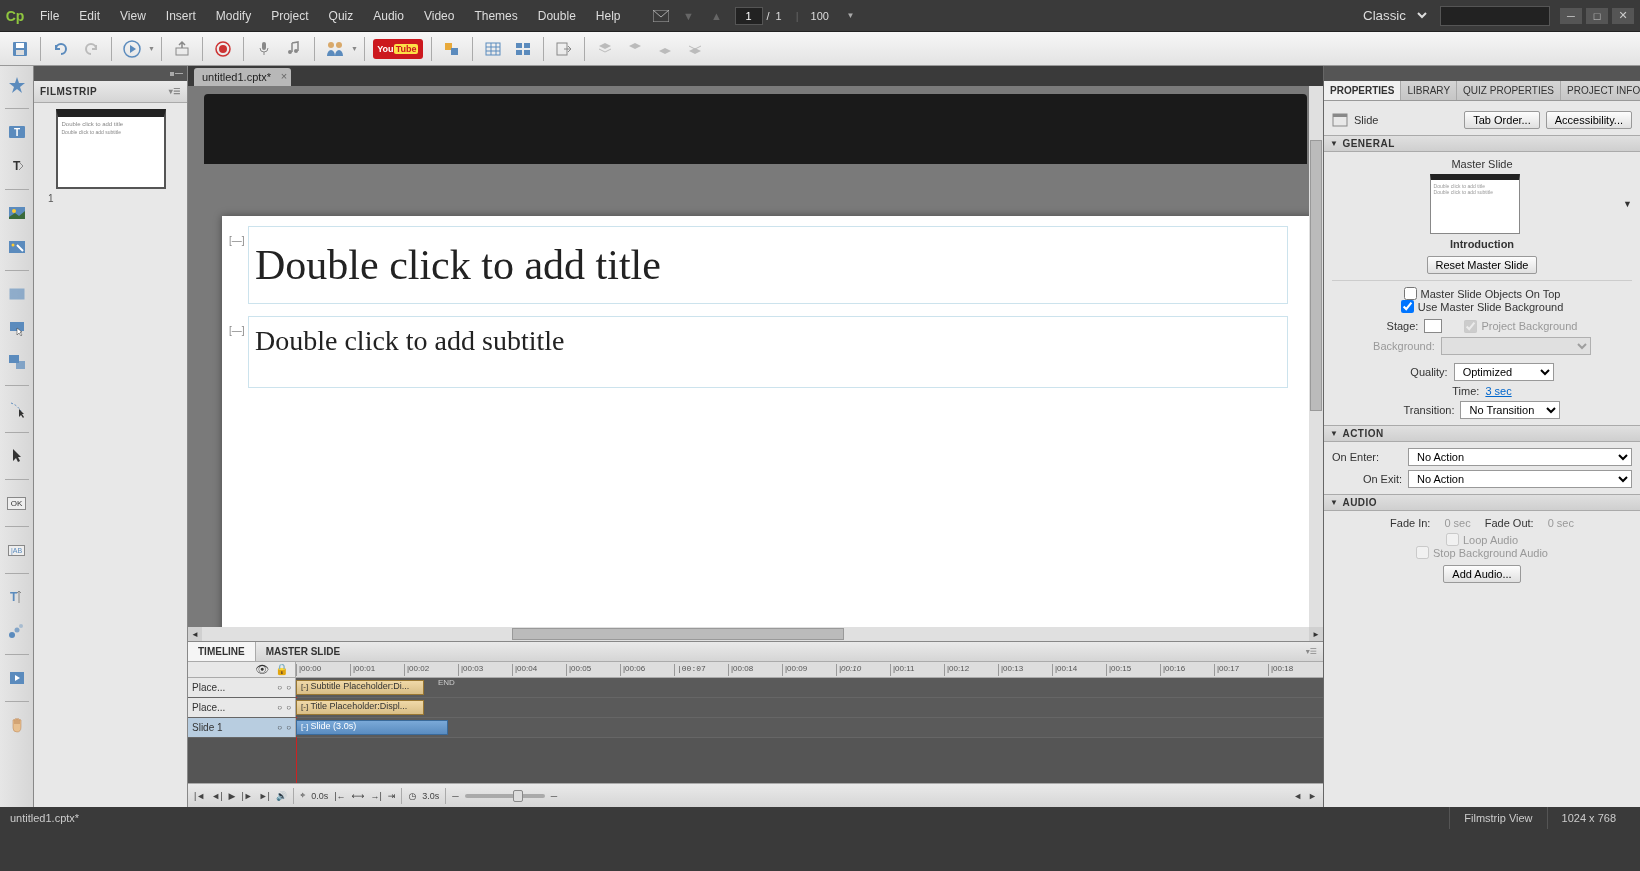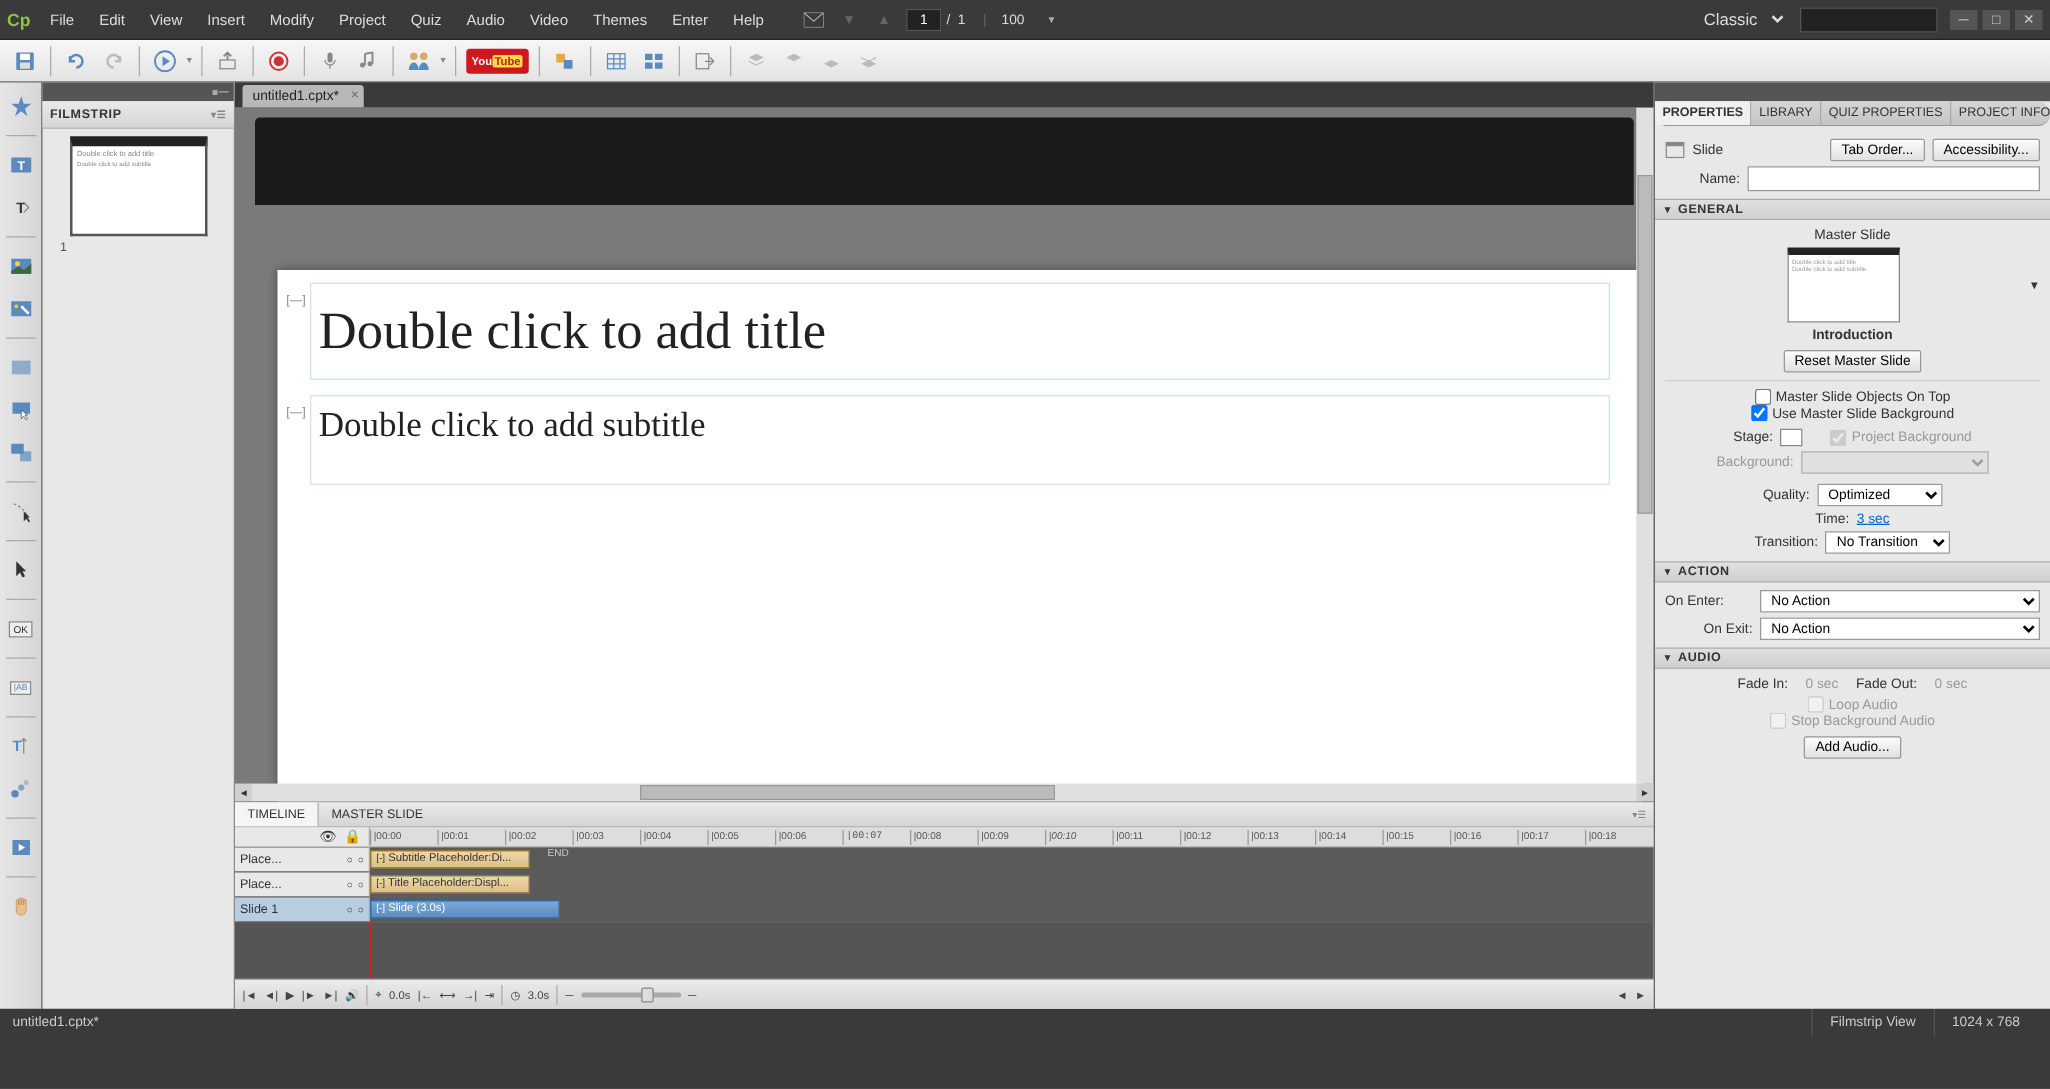--- a/index.html
+++ b/index.html
@@ -49,21 +49,21 @@
 .ph-marker { position:absolute; left:-20px; top:8px; font-size:10px; color:#888;}
 .hscroll { position:absolute; bottom:0; left:0; right:0; height:14px; background:#e0e0e0; display:flex; align-items:center;}
 .hscroll .track { flex:1; height:14px; background:#e0e0e0; position:relative;}
 .hscroll .thumb { position:absolute; left:28%; width:30%; height:12px; top:1px; background:#bbb; border:1px solid #999;}
 .hscroll .arrow { width:14px; height:14px; background:#d0d0d0; display:flex; align-items:center; justify-content:center; font-size:8px; cursor:pointer;}
 .vscroll { position:absolute; top:0; right:0; bottom:14px; width:14px; background:#e0e0e0;}
 .vscroll .vthumb{ position:absolute; top:10%; height:50%; left:1px; width:12px; background:#bbb; border:1px solid #999;}
 
 .timeline-panel { height:166px; background:#e8e8e8; border-top:1px solid #888; display:flex; flex-direction:column;}
 .tl-tabs { height:20px; background:linear-gradient(#eaeaea,#d5d5d5); display:flex; align-items:center; border-bottom:1px solid #aaa;}
-.tl-tab { padding:0 10px; height:100%; display:flex; align-items:center; font-size:10px; font-weight:normal; cursor:pointer;}
+.tl-tab { padding:0 10px; height:100%; display:flex; align-items:center; font-size:10px; font-weight:bold; cursor:pointer;}
 .tl-tab.active { background:#f5f5f5; border-right:1px solid #aaa;}
 .tl-ruler { height:16px; background:#ddd; display:flex; position:relative; border-bottom:1px solid #aaa;}
 .tl-left-head { width:108px; background:#e8e8e8; border-right:1px solid #aaa; display:flex; align-items:center; justify-content:flex-end; gap:6px; padding-right:6px;}
 .tick-area { flex:1; position:relative; font-size:8px; color:#555;}
 .tick { position:absolute; top:2px; border-left:1px solid #999; padding-left:2px; height:12px;}
 .tl-rows { flex:1; background:#555; overflow:hidden;}
 .tl-row { height:20px; display:flex; border-bottom:1px solid #666;}
 .tl-row-head { width:108px; background:#e8e8e8; border-right:1px solid #aaa; display:flex; align-items:center; padding:0 4px; font-size:10px; color:#333; gap:4px;}
 .tl-row-head.sel { background:#b8cde0;}
 .tl-row-track { flex:1; position:relative; background:#5a5a5a;}
@@ -71,21 +71,21 @@
 .tl-clip.blue { background:linear-gradient(#7aa9d8,#5a8cc0); border-color:#3a6a9a; color:#fff;}
 .tl-playhead { position:absolute; left:0; top:0; bottom:0; width:1px; background:#c22;}
 .tl-end { position:absolute; top:0; font-size:8px; color:#ccc;}
 .tl-controls { height:24px; background:linear-gradient(#eaeaea,#d5d5d5); border-top:1px solid #aaa; display:flex; align-items:center; padding:0 6px; gap:6px; font-size:9px; color:#444;}
 .tc-sep { width:1px; height:16px; background:#aaa;}
 .slider { width:80px; height:4px; background:#aaa; position:relative; border-radius:2px;}
 .slider .knob { position:absolute; top:-4px; left:60%; width:10px; height:12px; background:#ddd; border:1px solid #888; border-radius:2px;}
 
 .right-panel { width:317px; min-width:317px; background:#e8e8e8; border-left:1px solid #666; display:flex; flex-direction:column; position:relative;}
 .rp-row-top { height:15px; background:#555;}
-.rp-tabs { height:20px; background:linear-gradient(#d5d5d5,#c5c5c5); display:flex; border-bottom:1px solid #999; font-size:10px;border-radius:10px;}
+.rp-tabs { height:20px; background:linear-gradient(#d5d5d5,#c5c5c5); display:flex; border-bottom:1px solid #999; font-size:10px;}
 .rp-tab { padding:0 6px; border-right:1px solid #aaa; display:flex; align-items:center; cursor:pointer; white-space:nowrap;}
 .rp-tab.active { background:#f0f0f0; font-weight:bold;}
 .rp-body { flex:1; overflow-y:auto; padding:6px 8px; font-size:11px;}
 .rp-row { display:flex; align-items:center; gap:6px; margin:4px 0;}
 .btn-small { background:linear-gradient(#fdfdfd,#e0e0e0); border:1px solid #999; padding:2px 8px; border-radius:2px; font-size:11px; cursor:pointer;}
 .input-text { border:1px solid #999; height:20px; padding:0 4px; font-size:11px;}
 .section-hdr { background:linear-gradient(#e0e0e0,#cfcfcf); border-top:1px solid #aaa; border-bottom:1px solid #aaa; padding:2px 6px; font-size:10px; font-weight:bold; letter-spacing:0.5px; margin:6px -8px; display:flex; align-items:center; gap:4px;}
 .section-hdr .tri { font-size:8px;}
 .ms-thumb { width:90px; height:60px; background:#fff; border:1px solid #888; border-top:6px solid #222; margin:4px auto; font-size:5px; padding:3px; color:#999;}
 .sel-box { border:1px solid #999; height:18px; padding:0 4px; background:#fff; font-size:11px;}
@@ -107,21 +107,21 @@
   <div class="menu-item">File</div>
   <div class="menu-item">Edit</div>
   <div class="menu-item">View</div>
   <div class="menu-item">Insert</div>
   <div class="menu-item">Modify</div>
   <div class="menu-item">Project</div>
   <div class="menu-item">Quiz</div>
   <div class="menu-item">Audio</div>
   <div class="menu-item">Video</div>
   <div class="menu-item">Themes</div>
-  <div class="menu-item">Enter</div>
+  <div class="menu-item">Double</div>
   <div class="menu-item">Help</div>
   <div style="width:16px"></div>
   <div class="menu-icon">
       <svg width="16" height="12" viewBox="0 0 16 12">
         <rect x="0" y="0" width="16" height="12" fill="none" stroke="#aaa"></rect>
         <path d="M0 0 L8 7 L16 0" fill="none" stroke="#aaa"></path>
       </svg>
     </div>
   <div class="menu-icon" style="color:#666">▼</div>
   <div class="menu-icon" style="color:#666">▲</div>
@@ -539,24 +539,20 @@
       <div class="rp-row">
         <svg width="16" height="14">
             <rect x="1" y="1" width="14" height="12" fill="none" stroke="#888"></rect>
             <rect x="1" y="1" width="14" height="3" fill="#888"></rect>
           </svg>
         <span>Slide</span>
         <span style="flex:1"></span>
         <button class="btn-small">Tab Order...</button>
         <button class="btn-small">Accessibility...</button>
       </div>
-      <div class="rp-row">
-        <span style="width:60px;text-align:right">Name:</span>
-        <input class="input-text" style="flex: 1 1 0%;" value="">
-      </div>
 
       <div class="section-hdr">
           <span class="tri">▼</span>
           <span>GENERAL</span>
         </div>
       <div style="text-align:center;font-size:11px">Master Slide</div>
       <div style="display:flex;align-items:center;justify-content:center;gap:6px">
         <div class="ms-thumb">
           <div>Double click to add title</div>
             <div>Double click to add subtitle</div>

